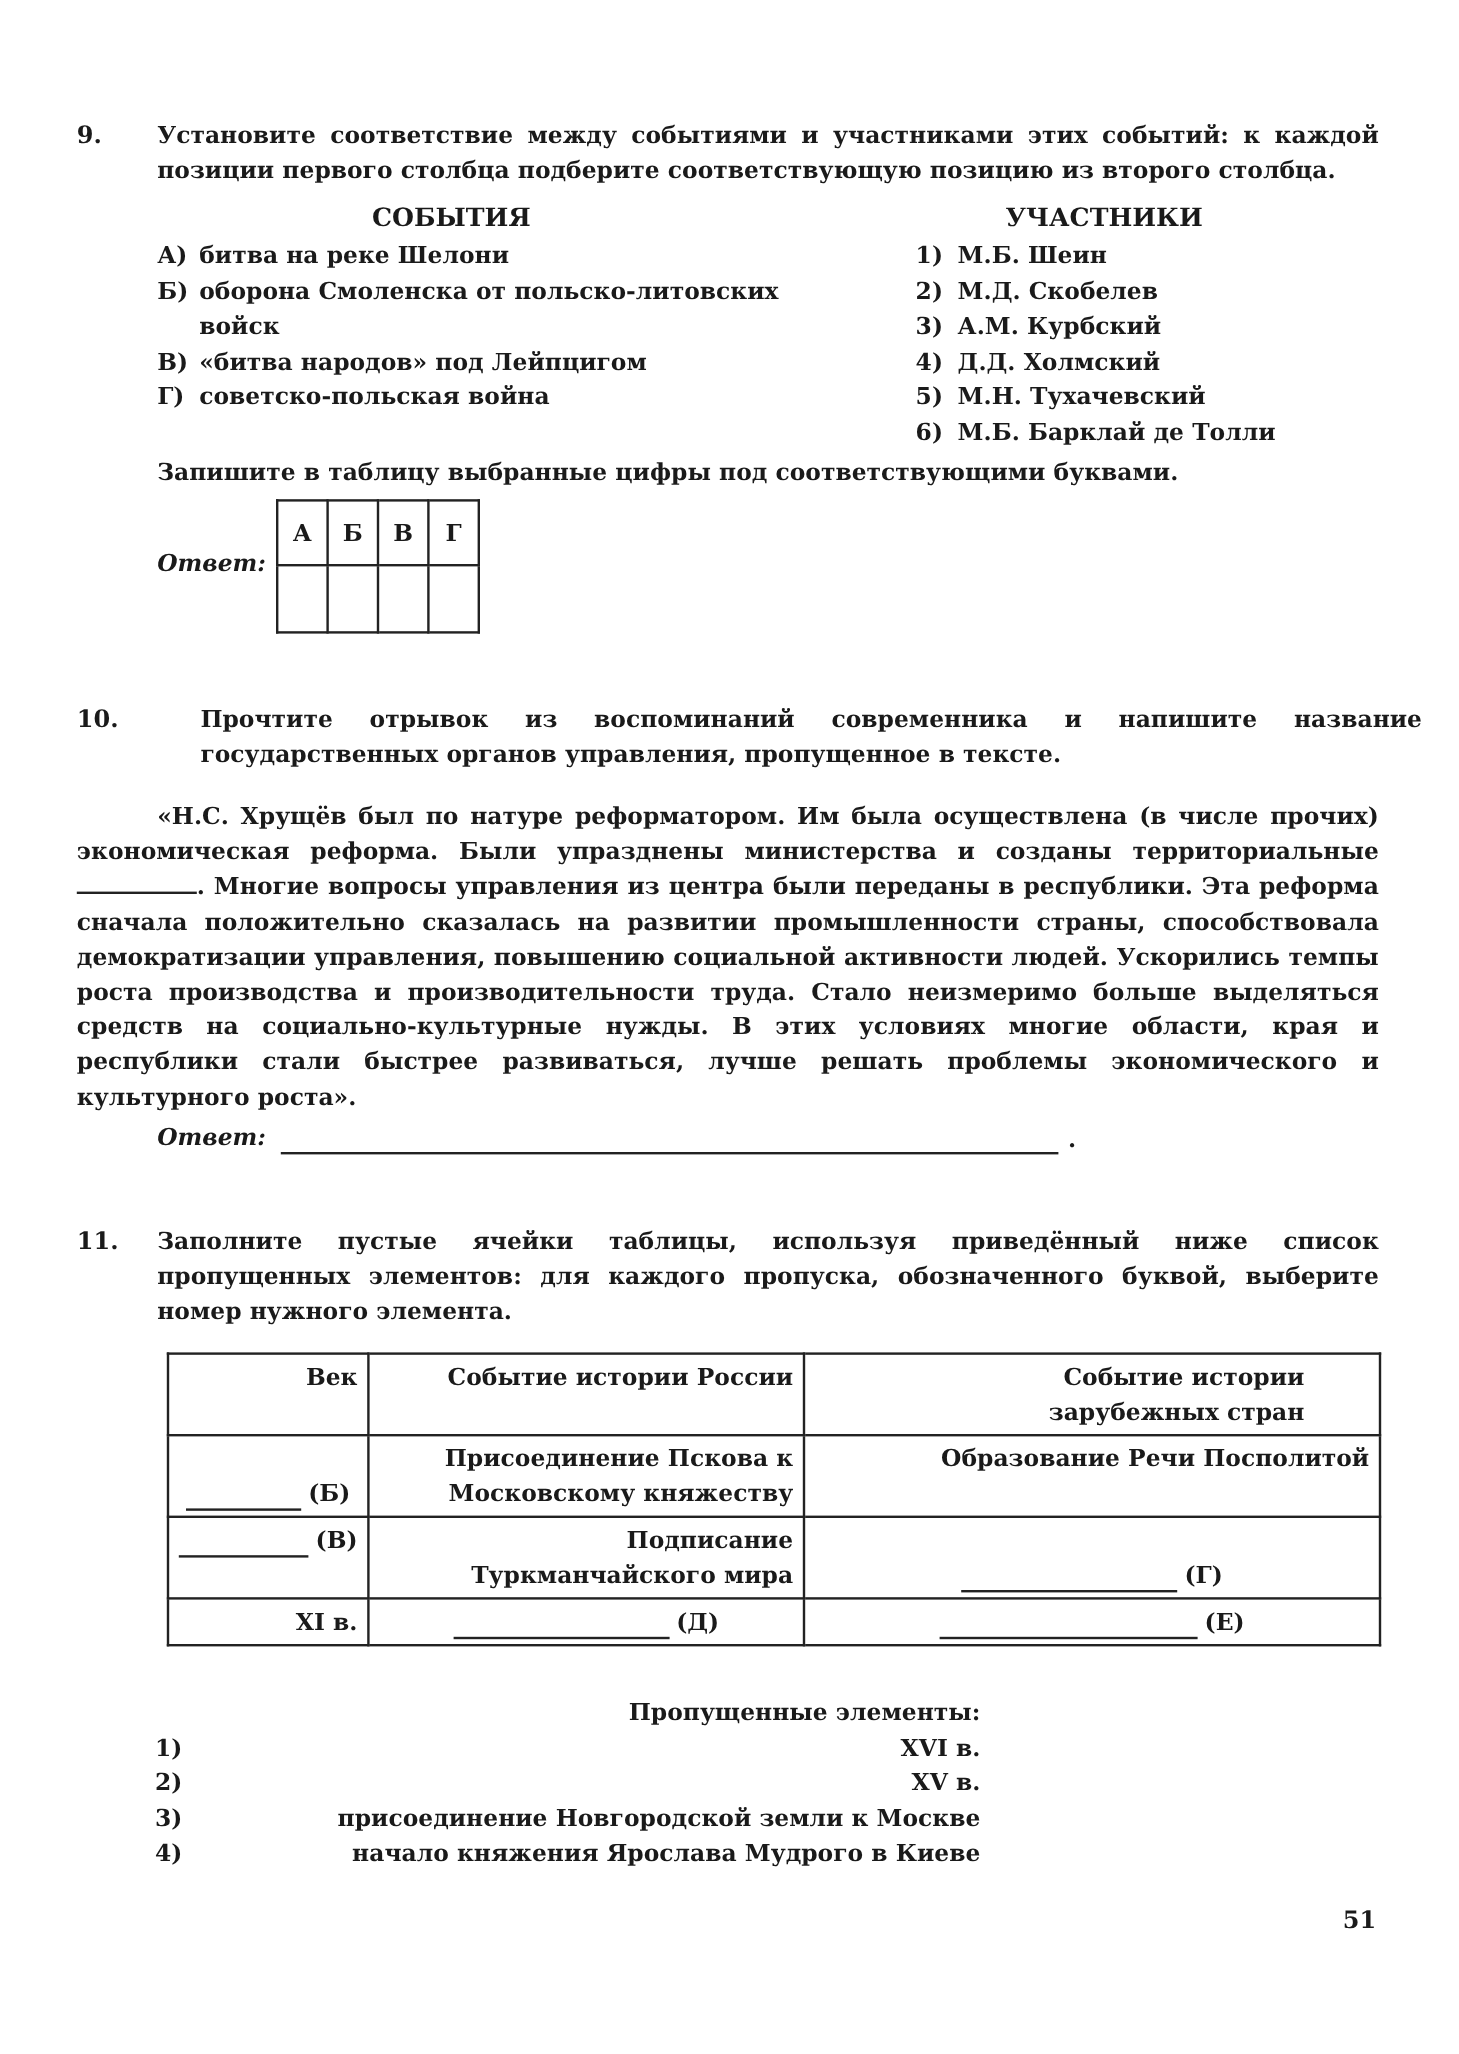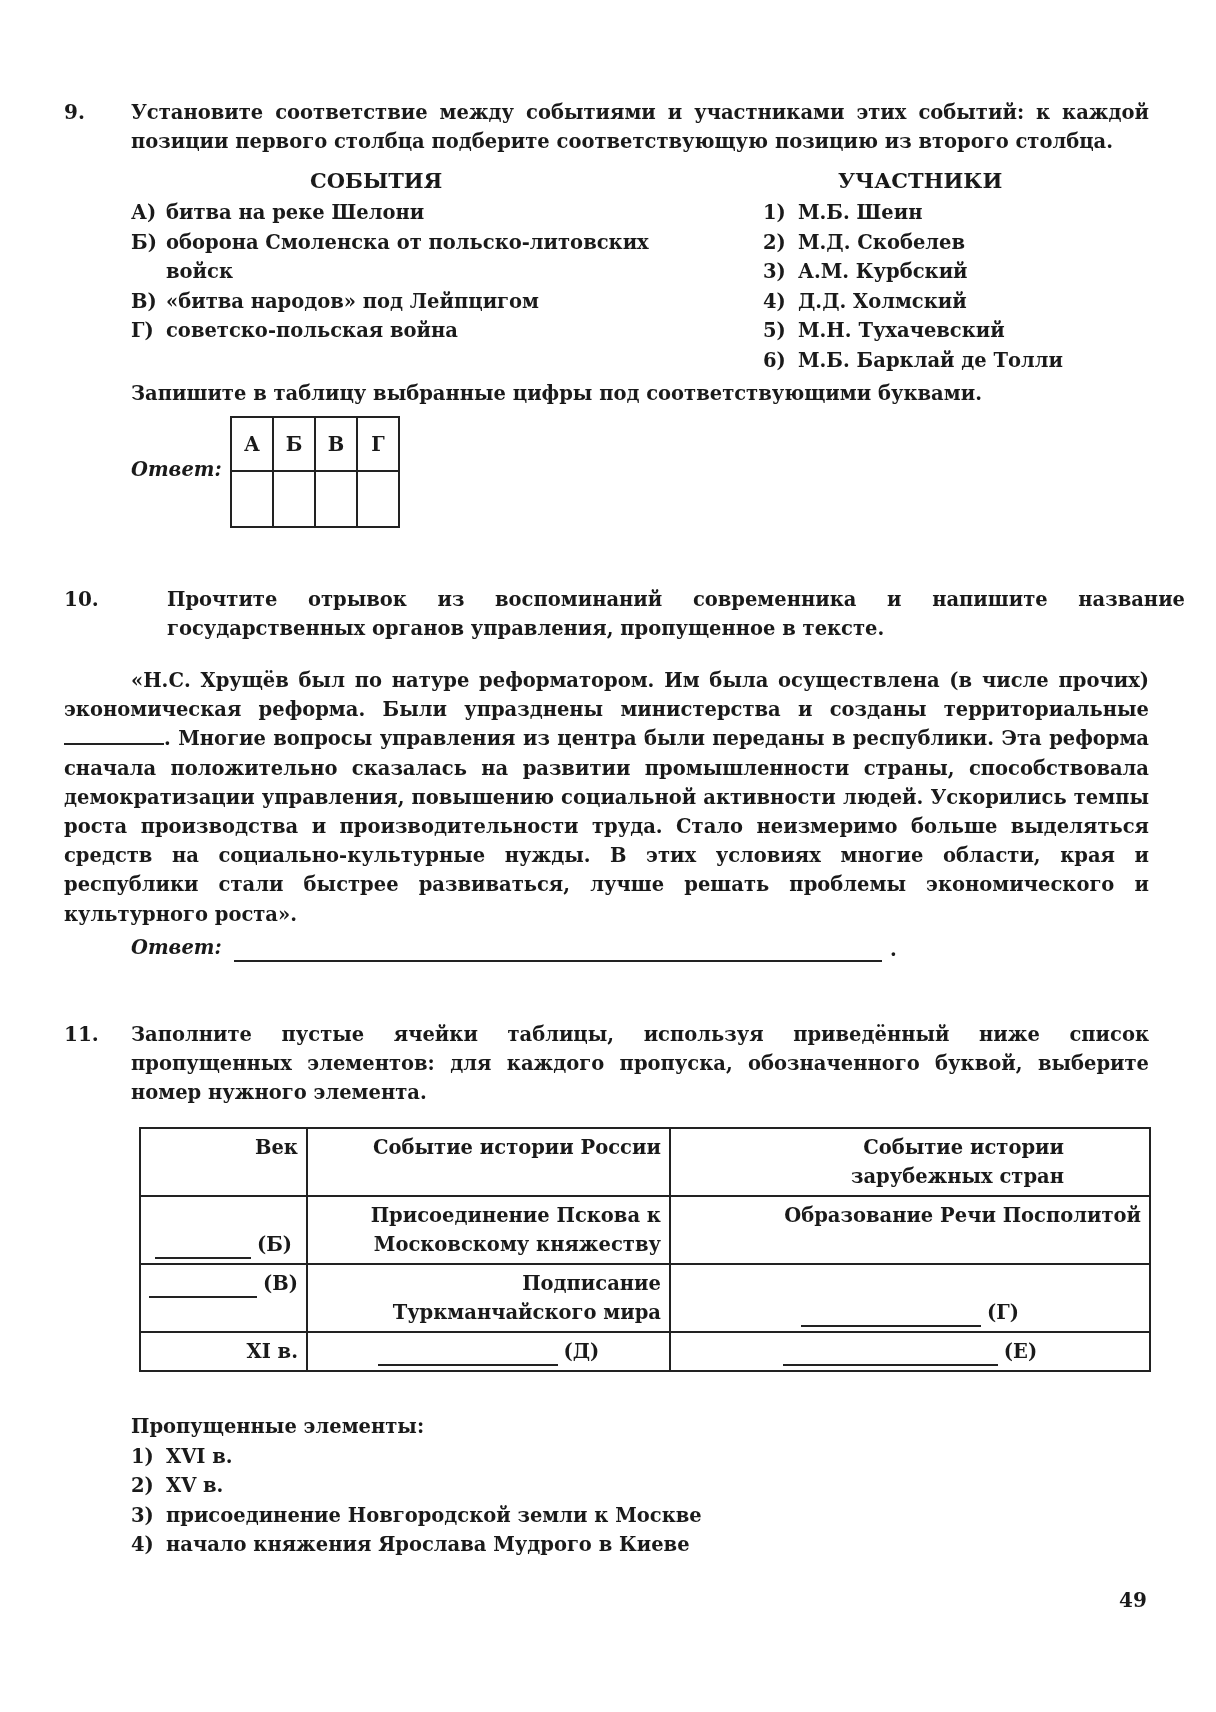--- a/index.html
+++ b/index.html
@@ -118,21 +118,21 @@
 <div class="abs" style="left:890px; top:938px; font-weight:bold;">.</div>
 
 <div class="qnum" style="top:1022px;">11.</div>
 <div class="qtext" style="top:1020px;">Заполните пустые ячейки таблицы, используя приведённый ниже список пропущенных элементов: для каждого пропуска, обозначенного буквой, выберите номер нужного элемента.</div>
 
 <table class="hist">
   <tbody>
       <tr>
     <td class="c1" style="height:56px;">Век</td>
     <td class="c2">Событие истории России</td>
-    <td style="padding-left:120px; padding-right:85px;">Событие истории зарубежных стран</td>
+    <td style="padding-left:120px; padding-right:62px;">Событие истории зарубежных стран</td>
   </tr>
   <tr>
     <td style="vertical-align:bottom;">
           <div class="fill">
             <span class="blank" style="width:96px;"></span>
             <span>(Б)</span>
           </div>
         </td>
     <td style="height:58px;">Присоединение Пскова к Московскому княжеству</td>
     <td>Образование Речи Посполитой</td>
@@ -163,33 +163,33 @@
     <td>
           <div class="fill">
             <span class="blank" style="width:215px;"></span>
             <span>(Е)</span>
           </div>
         </td>
   </tr>
 </tbody>
   </table>
 
-<div class="list" style="left:131px; top:1412px; width:700px;">
+<div class="list" style="left:117px; top:1412px; width:700px;text-align:right;">
   <div>Пропущенные элементы:</div>
   <div class="row">
       <span class="lbl">1)</span>
       <span class="cont">XVI в.</span>
     </div>
   <div class="row">
       <span class="lbl">2)</span>
       <span class="cont">XV в.</span>
     </div>
   <div class="row">
       <span class="lbl">3)</span>
       <span class="cont">присоединение Новгородской земли к Москве</span>
     </div>
   <div class="row">
       <span class="lbl">4)</span>
       <span class="cont">начало княжения Ярослава Мудрого в Киеве</span>
     </div>
 </div>
 
-<div class="pagenum">49</div>
+<div class="pagenum">51</div>
 
 </body></html>

